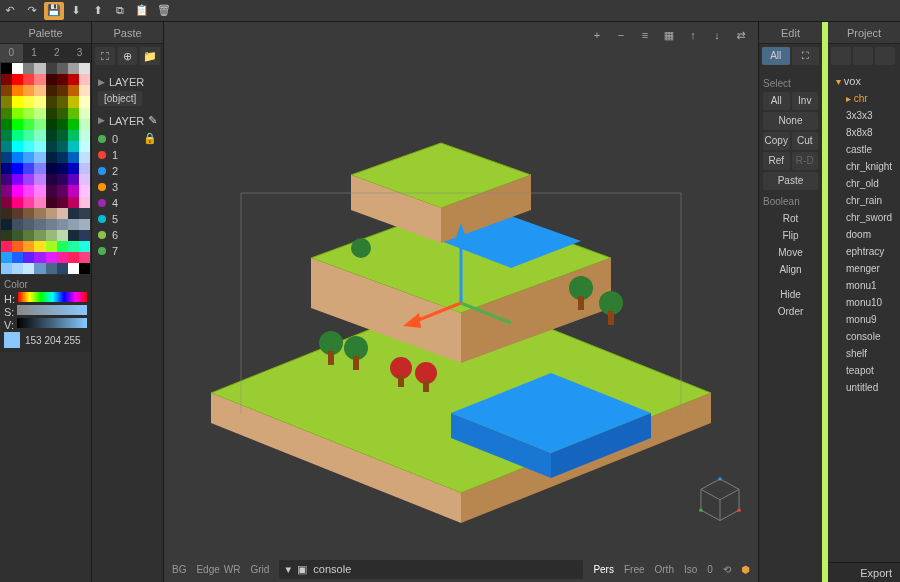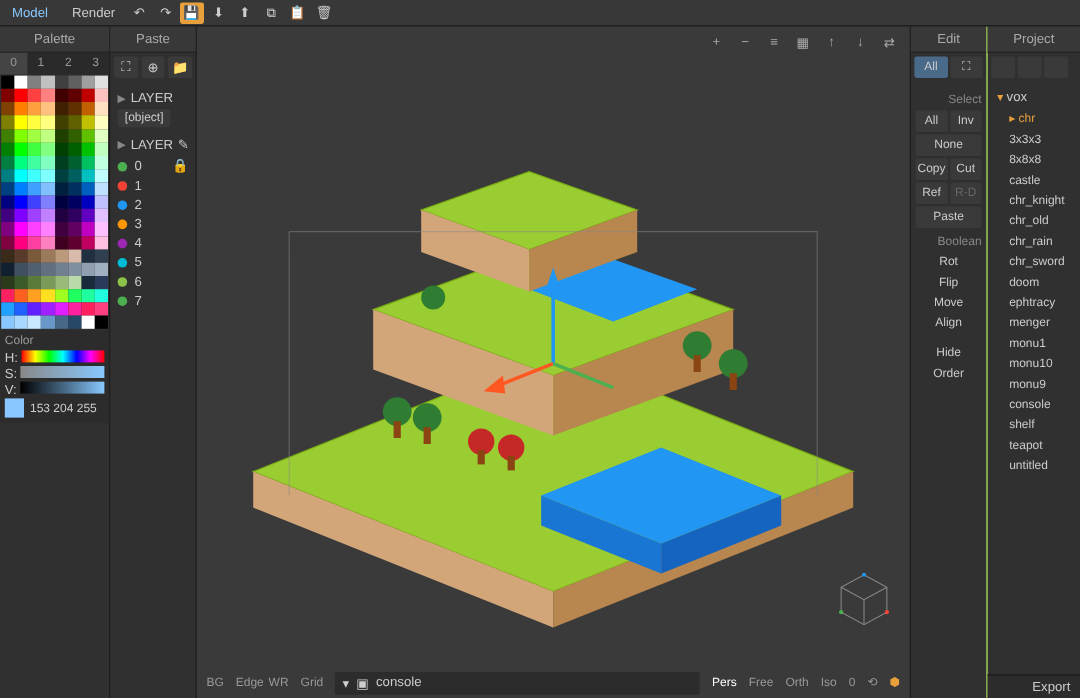--- a/index.html
+++ b/index.html
@@ -45,44 +45,40 @@
 .ground{position:absolute;left:50%;top:50%;transform:translate(-50%,-45%)}
 .vp-bot{height:26px;display:flex;align-items:center;padding:0 8px;gap:10px}
 .vpbtn{font-size:10px;color:#999;cursor:pointer}
 .vpbtn.active{color:#fff}
 .console{flex:1;display:flex;align-items:center;gap:6px;background:#2c2c2c;padding:3px 6px;border-radius:2px}
 .edit-col{width:64px;border-left:1px solid #1a1a1a}
 .editbtns{display:flex;padding:3px;gap:2px}
 .ebtn{flex:1;height:18px;background:#3a3a3a;border-radius:2px;text-align:center;line-height:18px;font-size:10px}
 .ebtn.blue{background:#4a6a8a}
 .elist{padding:4px}
-.elbl{font-size:10px;color:#888;text-align:right;margin:6px 0 3px}
+.elbl{font-size:10px;color:#888;text-align:left;margin:6px 0 3px}
 .epair{display:flex;gap:2px;margin-bottom:2px}
 .esm{flex:1;height:18px;background:#3a3a3a;text-align:center;line-height:18px;font-size:10px;border-radius:2px}
 .esm.dim{color:#666}
 .efull{height:18px;background:#3a3a3a;text-align:center;line-height:18px;font-size:10px;border-radius:2px;margin-bottom:2px}
 .eact{text-align:center;font-size:10px;padding:3px 0;cursor:pointer}
-.project-col{width:78px;border-left:1px solid #bef264}
+.project-col{width:78px;border-left:6px solid #bef264}
 .projtools{display:flex;padding:3px;gap:2px}
 .ptool{width:20px;height:18px;background:#3a3a3a;border-radius:2px}
 .plist{padding:4px 6px}
 .pitem{font-size:10px;padding:3px 2px;cursor:pointer}
 .pitem.orange{color:#e8a03c}
 .pitem.ind{padding-left:12px}
 .footer{height:20px;background:#2c2c2c;display:flex;justify-content:flex-end;align-items:center;padding:0 8px;border-top:1px solid #1a1a1a}
 .navcube{position:absolute;right:12px;bottom:32px;width:52px;height:52px}
 </style>
 </head>
 <body>
 
 <div class="topbar">
-  <div class="tabs">
-    <div class="tab active">Model</div>
-    <div class="tab">Render</div>
-  </div>
   <div class="topicons">
     <div class="ticon">↶</div>
     <div class="ticon">↷</div>
     <div class="ticon orange">💾</div>
     <div class="ticon">⬇</div>
     <div class="ticon">⬆</div>
     <div class="ticon">⧉</div>
     <div class="ticon">📋</div>
     <div class="ticon">🗑</div>
   </div>

